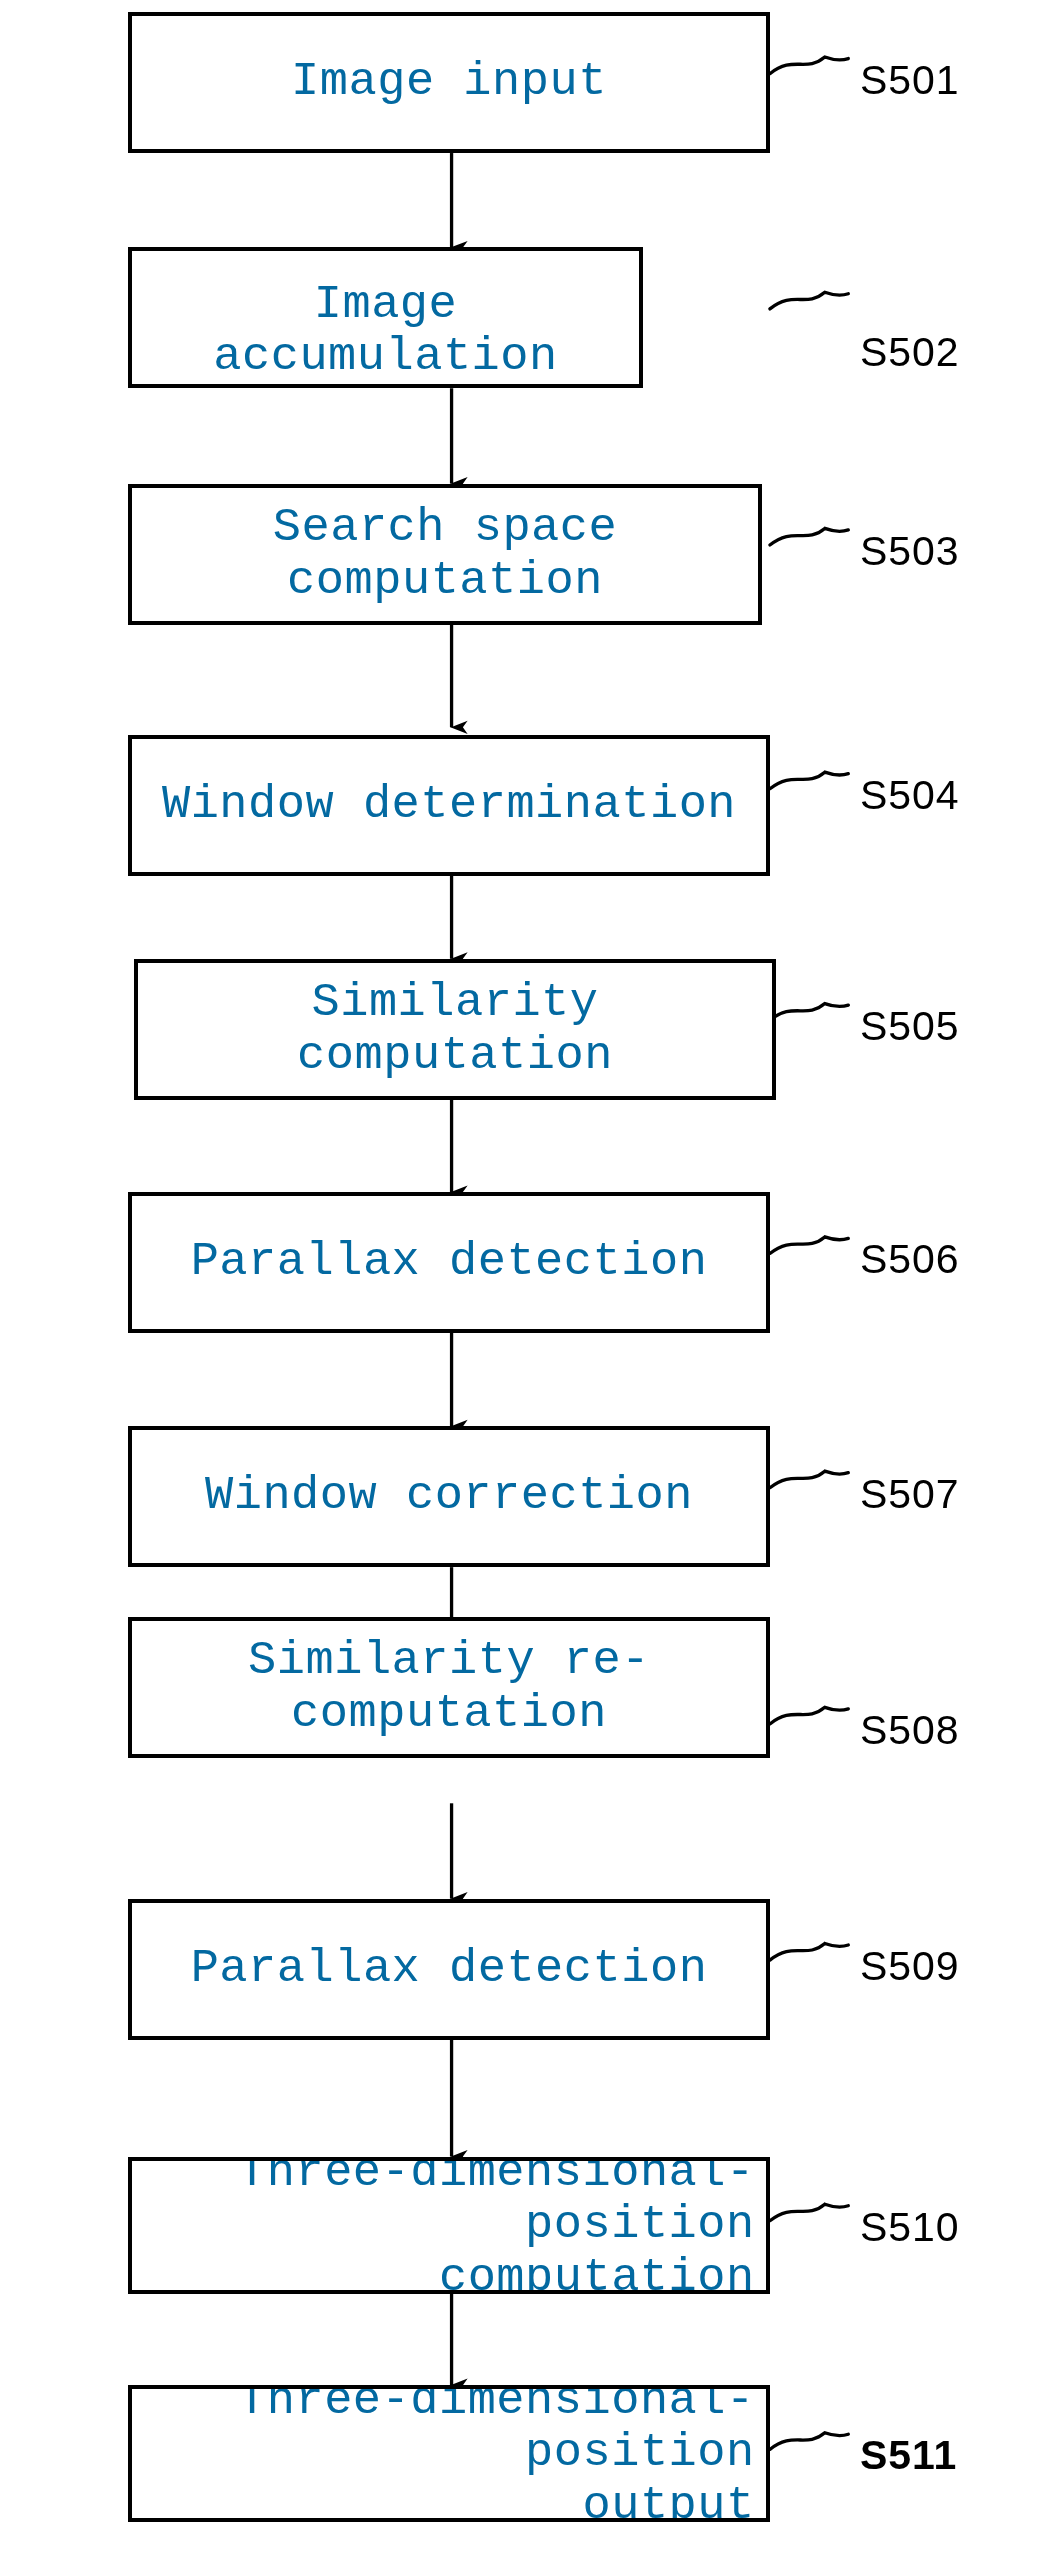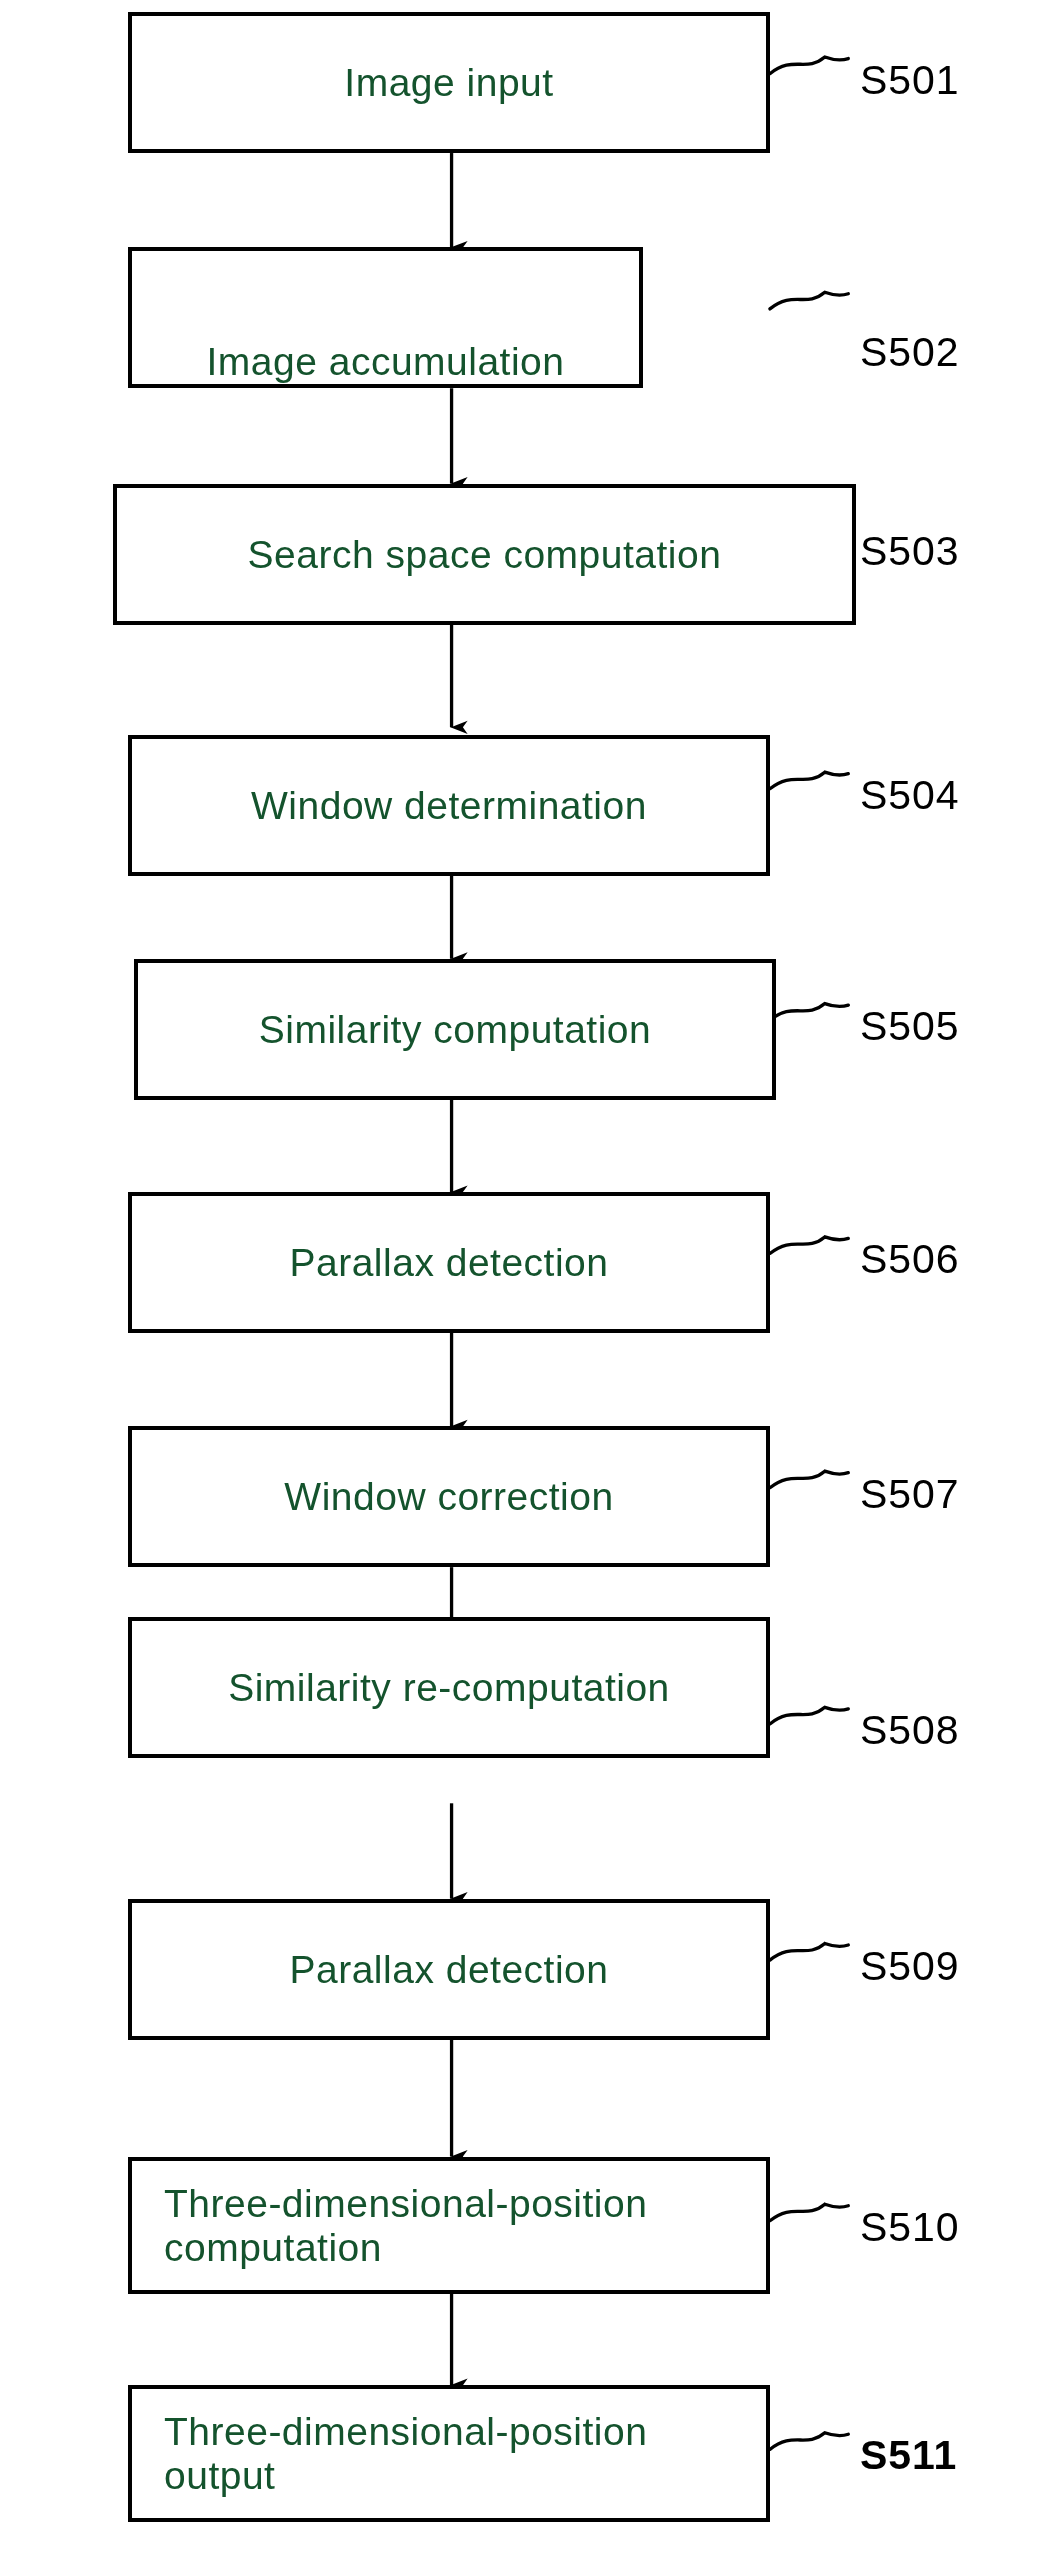--- a/index.html
+++ b/index.html
@@ -31,31 +31,31 @@
     align-items: center;
     overflow: hidden;
   }
   .node-box.center {
     justify-content: center;
   }
   .node-box.left {
     justify-content: flex-start;
   }
   .node-text {
-    font-family: Liberation Sans, sans-serif;
-    font-size: 39px;
+    font-family: Liberation Mono, monospace;
+    font-size: 47px;
     line-height: 1.12;
-    color: #14532d;
+    color: #0369a1;
     letter-spacing: 0.5px;
     white-space: pre-line;
     text-align: center;
     padding: 0 11.3px;
   }
   .node-text.left-align {
-    text-align: left;
+    text-align: right;
     padding-left: 32px;
   }
   .step-label {
     position: absolute;
     font-family: "Liberation Sans", sans-serif;
     font-size: 41px;
     color: #000000;
     letter-spacing: 0.9px;
     white-space: nowrap;
     line-height: 1;
@@ -99,21 +99,21 @@
       </g>
   </svg>
 
   <div id="nodes-layer">
       <div class="node-box center" style="left: 128px; top: 12.3px; width: 642px; height: 141px;">
         <div class="node-text">Image input</div>
       </div>
       <div class="node-box center" style="left: 128px; top: 247px; width: 515px; height: 141px; align-items: flex-end;">
         <div class="node-text">Image accumulation</div>
       </div>
-      <div class="node-box center" style="left: 113px; top: 484px; width: 743px; height: 141px;">
+      <div class="node-box center" style="left: 128px; top: 484px; width: 634px; height: 141px;">
         <div class="node-text">Search space computation</div>
       </div>
       <div class="node-box center" style="left: 128px; top: 727px; width: 642px; height: 141px; margin-top: 8px;">
         <div class="node-text">Window determination</div>
       </div>
       <div class="node-box center" style="left: 134px; top: 959px; width: 642px; height: 141px;">
         <div class="node-text">Similarity computation</div>
       </div>
       <div class="node-box center" style="left: 128px; top: 1192px; width: 642px; height: 141px;">
         <div class="node-text">Parallax detection</div>

